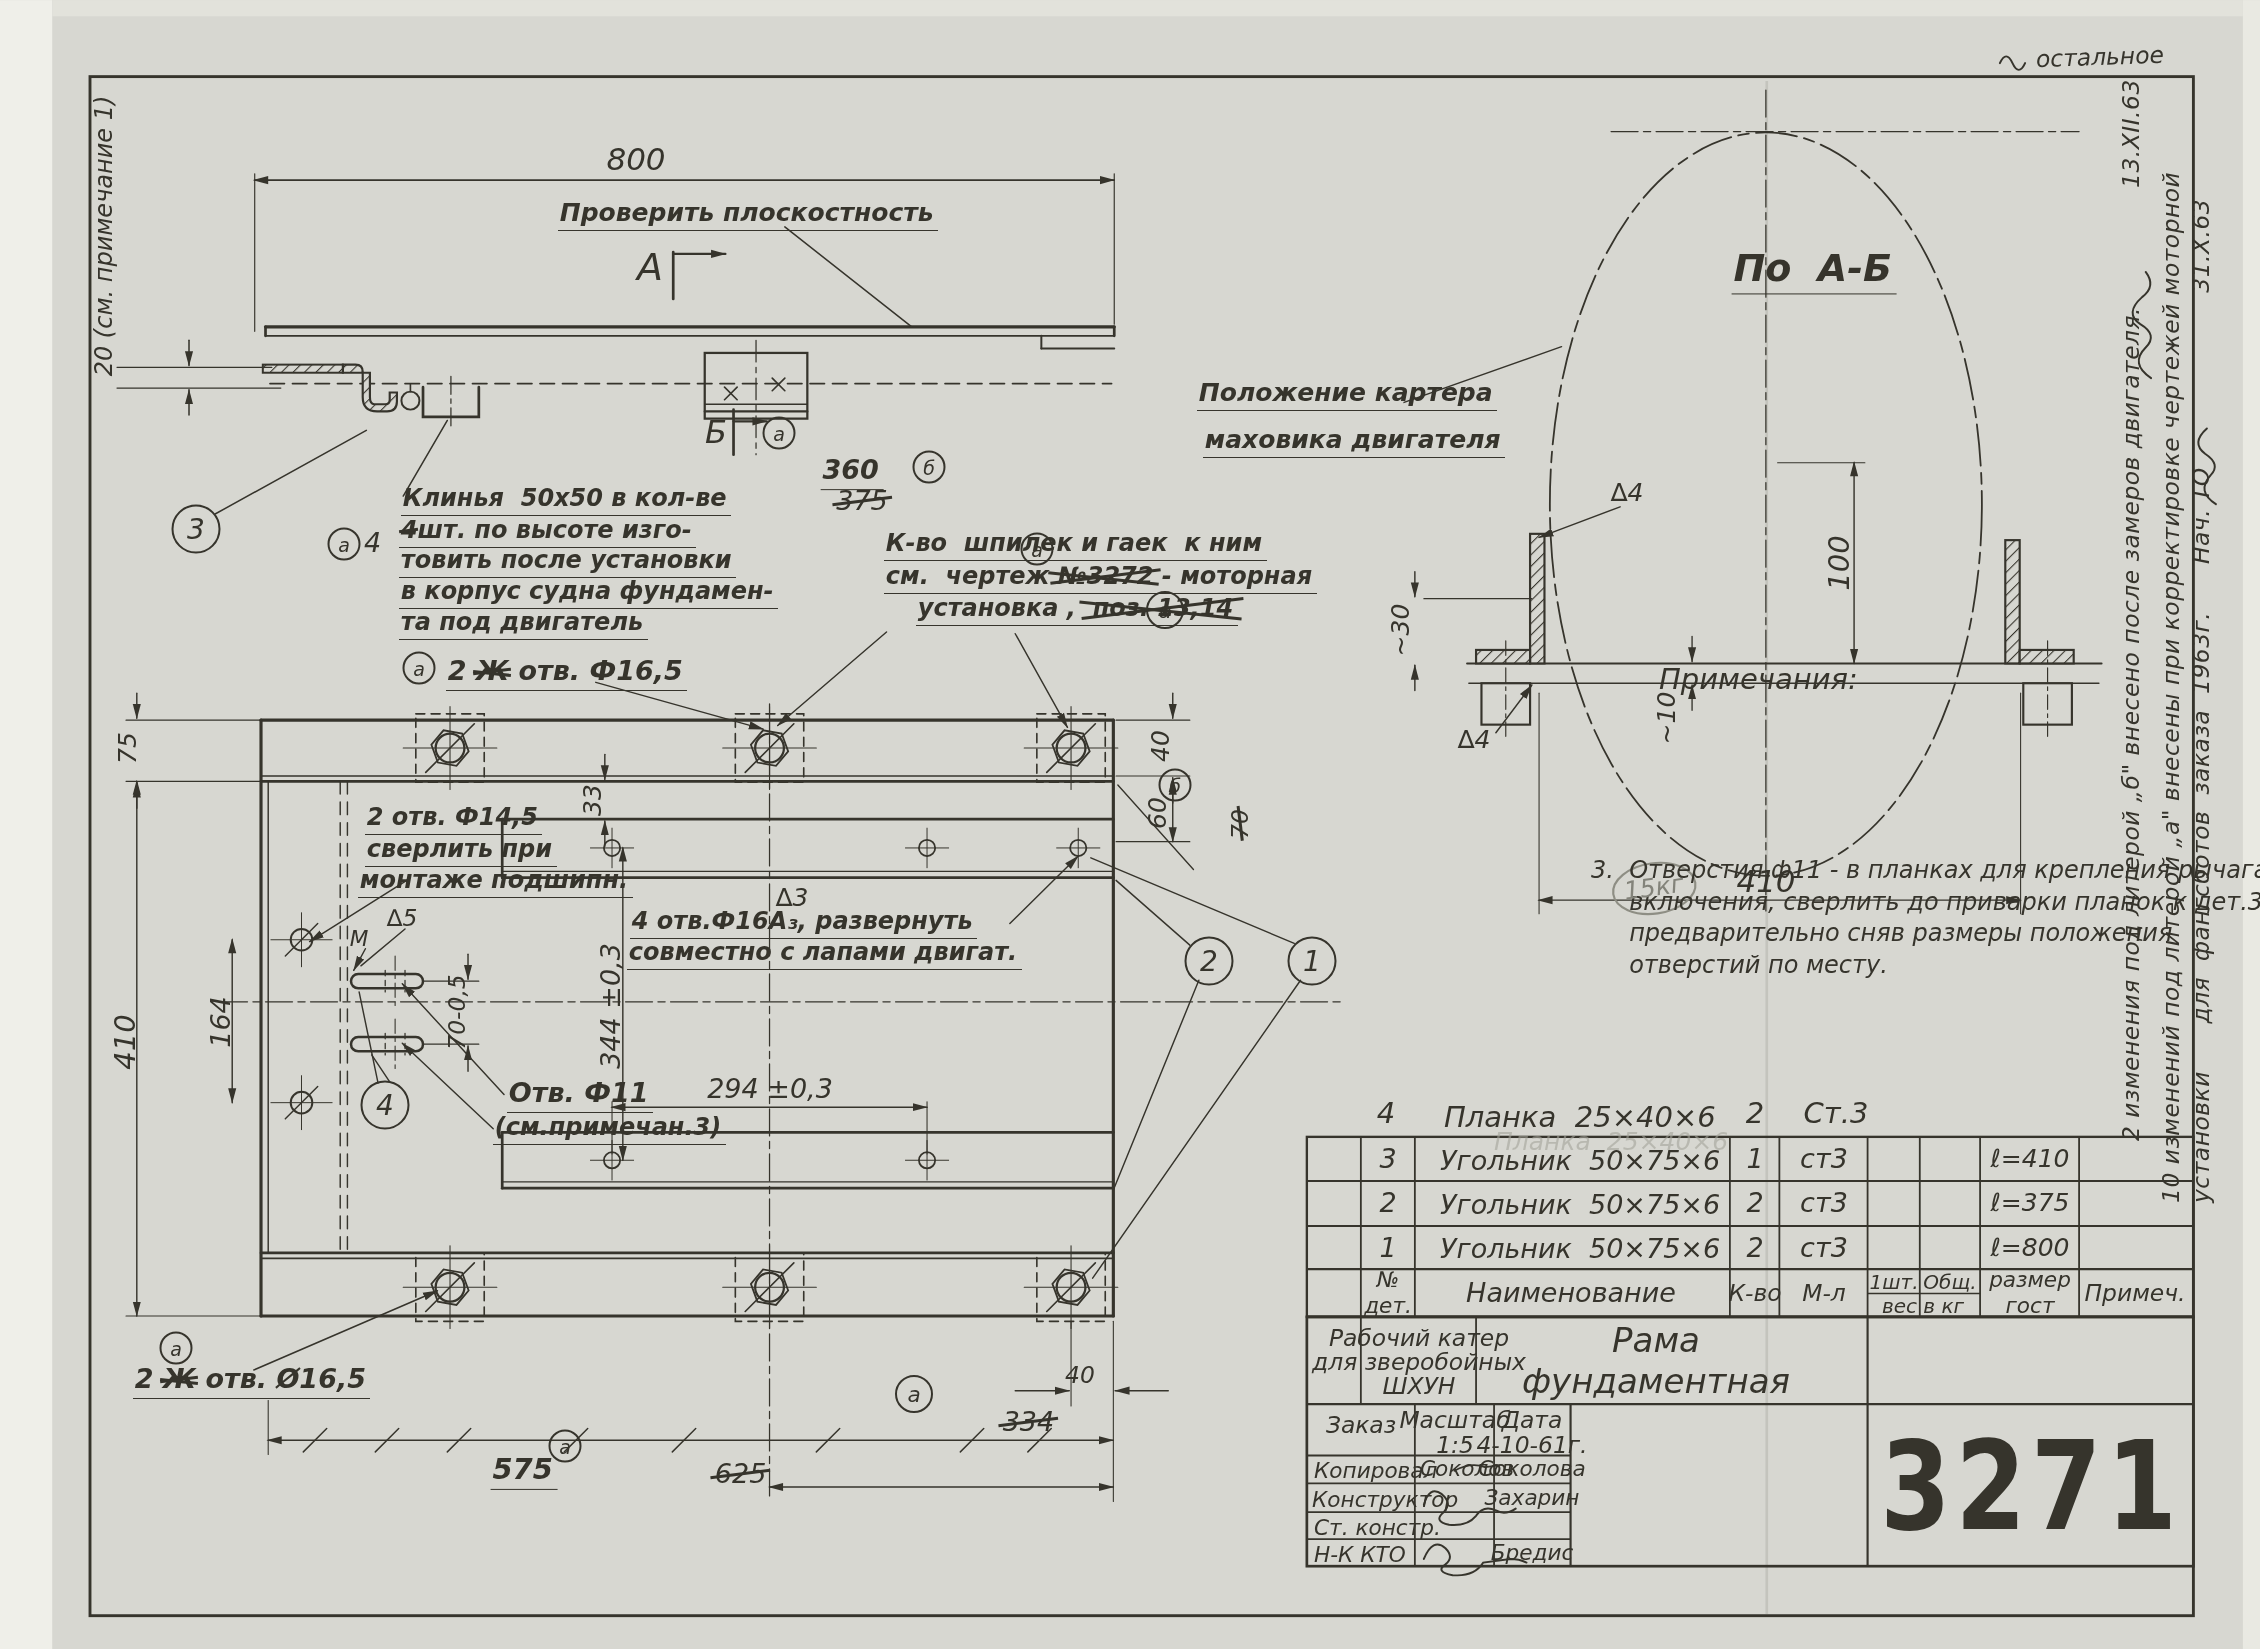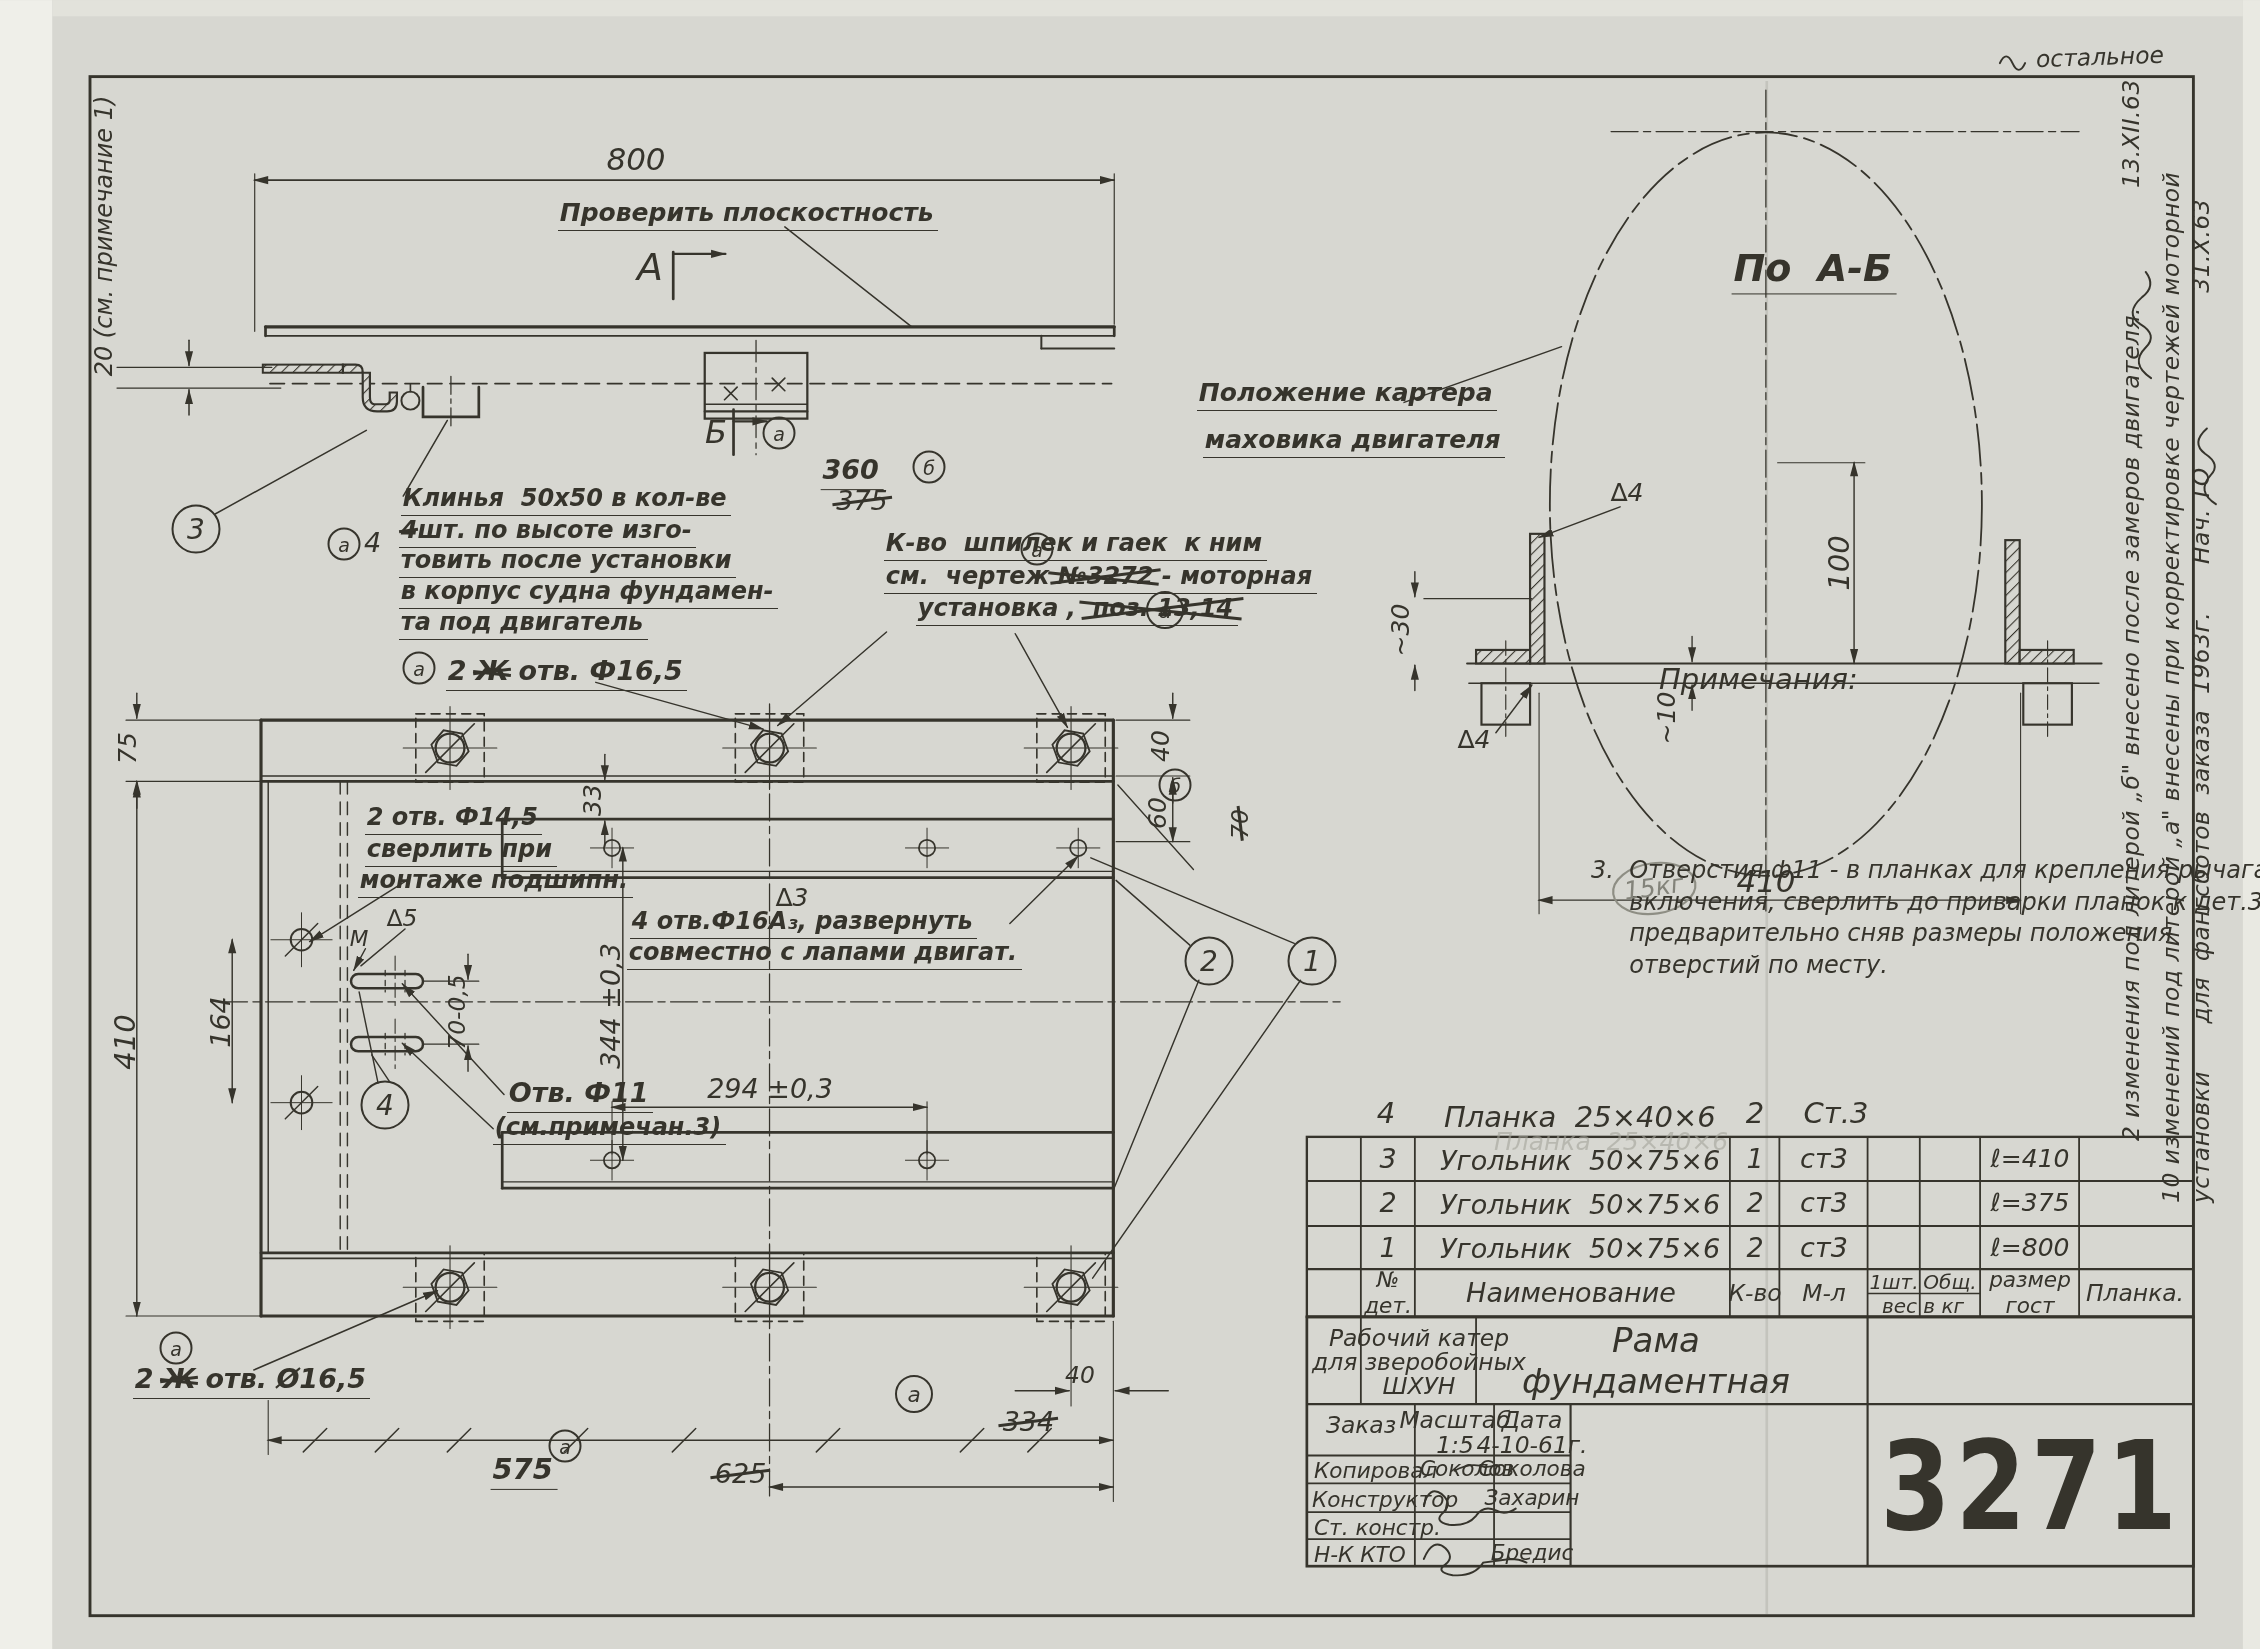--- a/index.html
+++ b/index.html
@@ -414,21 +414,21 @@
   <span class="lb s24 c ctr" style="left:1388px;top:1293px">№
 дет.</span>
   <span class="lb s30 c" style="left:1571px;top:1293px">Наименование</span>
   <span class="lb s26 c" style="left:1755px;top:1293px">К-во</span>
   <span class="lb s26 c" style="left:1824px;top:1293px">М-л</span>
   <span class="lb s22 c" style="left:1894px;top:1282px">1шт.</span>
   <span class="lb s22 c" style="left:1950px;top:1282px">Общ.</span>
   <span class="lb s22 c" style="left:1923px;top:1306px">вес в кг</span>
   <span class="lb s24 c ctr" style="left:2030px;top:1293px">размер
 гост</span>
-  <span class="lb s26 c" style="left:2135px;top:1293px">Планка.</span>
+  <span class="lb s26 c" style="left:2135px;top:1293px">Примеч.</span>
 
   
   <span class="lb c ctr" style="left:1656px;top:1361px;font-size:34px;line-height:41px">Рама
 фундаментная</span>
   <span class="lb s26 c ctr" style="left:1419px;top:1362px;line-height:24px">Рабочий катер
 для зверобойных
 ШХУН</span>
   <span class="lb s26 c" style="left:1361px;top:1425px">Заказ</span>
   <span class="lb s26 c" style="left:1455px;top:1420px">Масштаб</span>
   <span class="lb s26 c" style="left:1455px;top:1445px">1:5</span>

